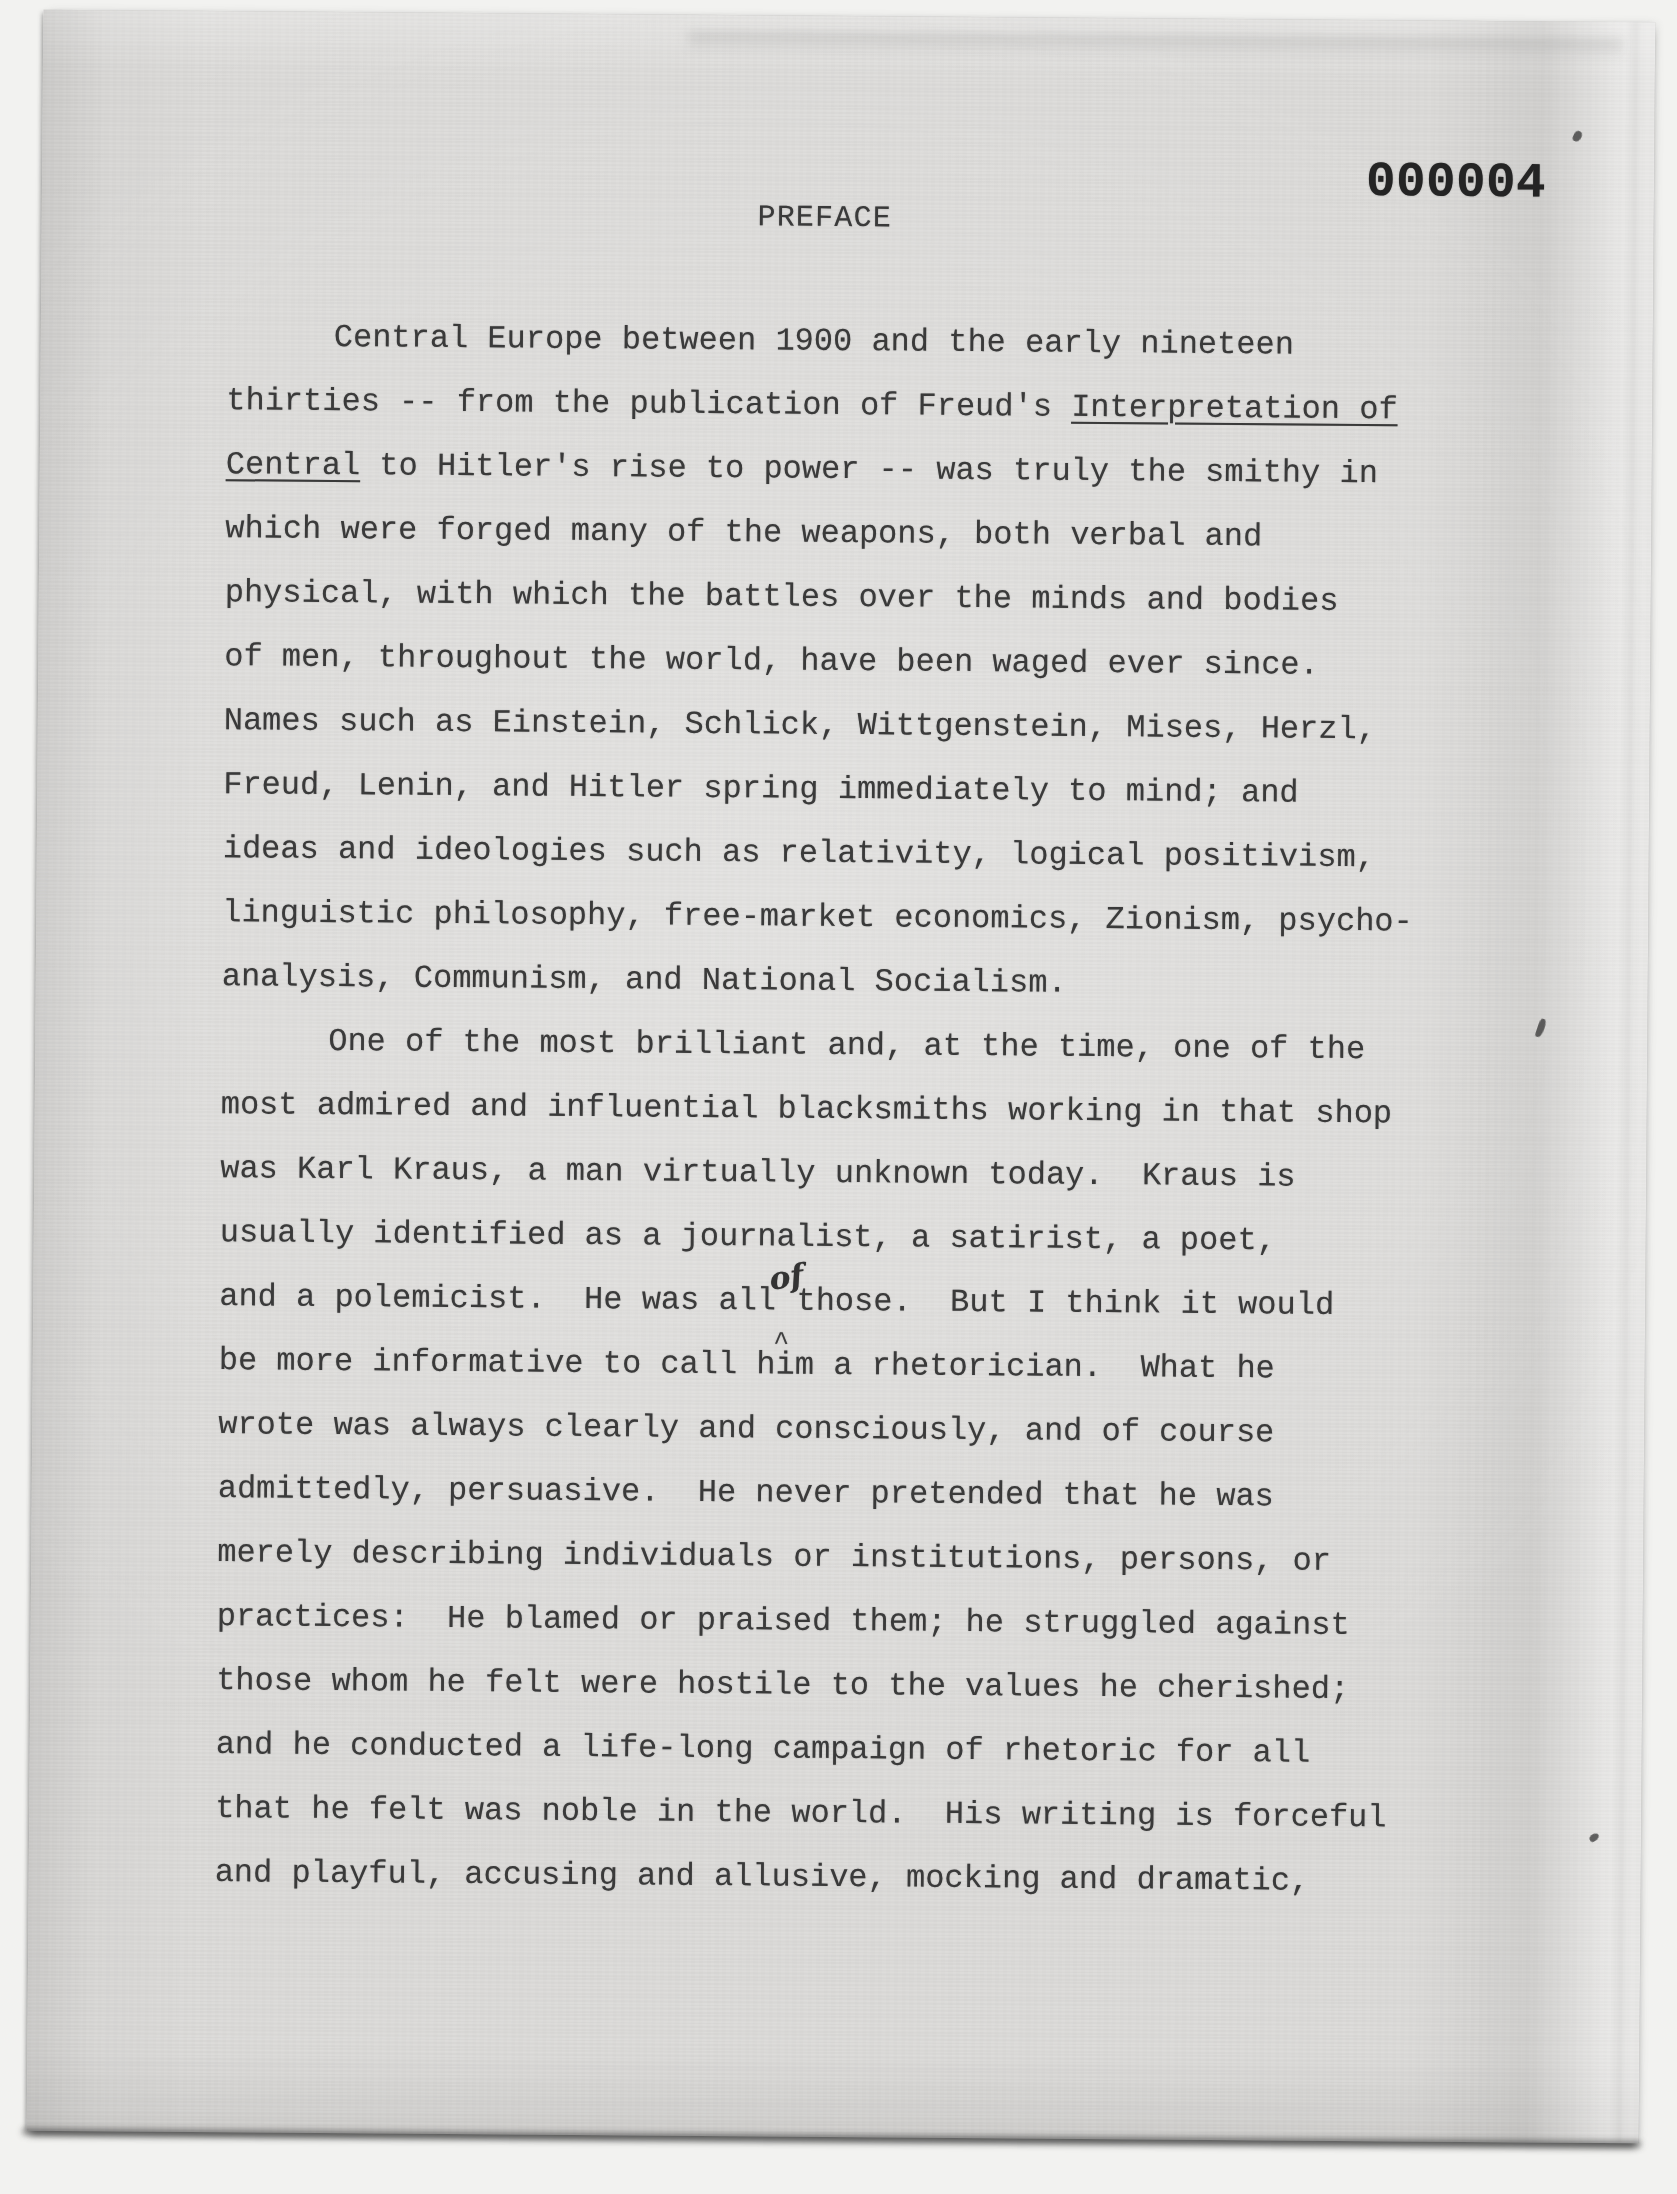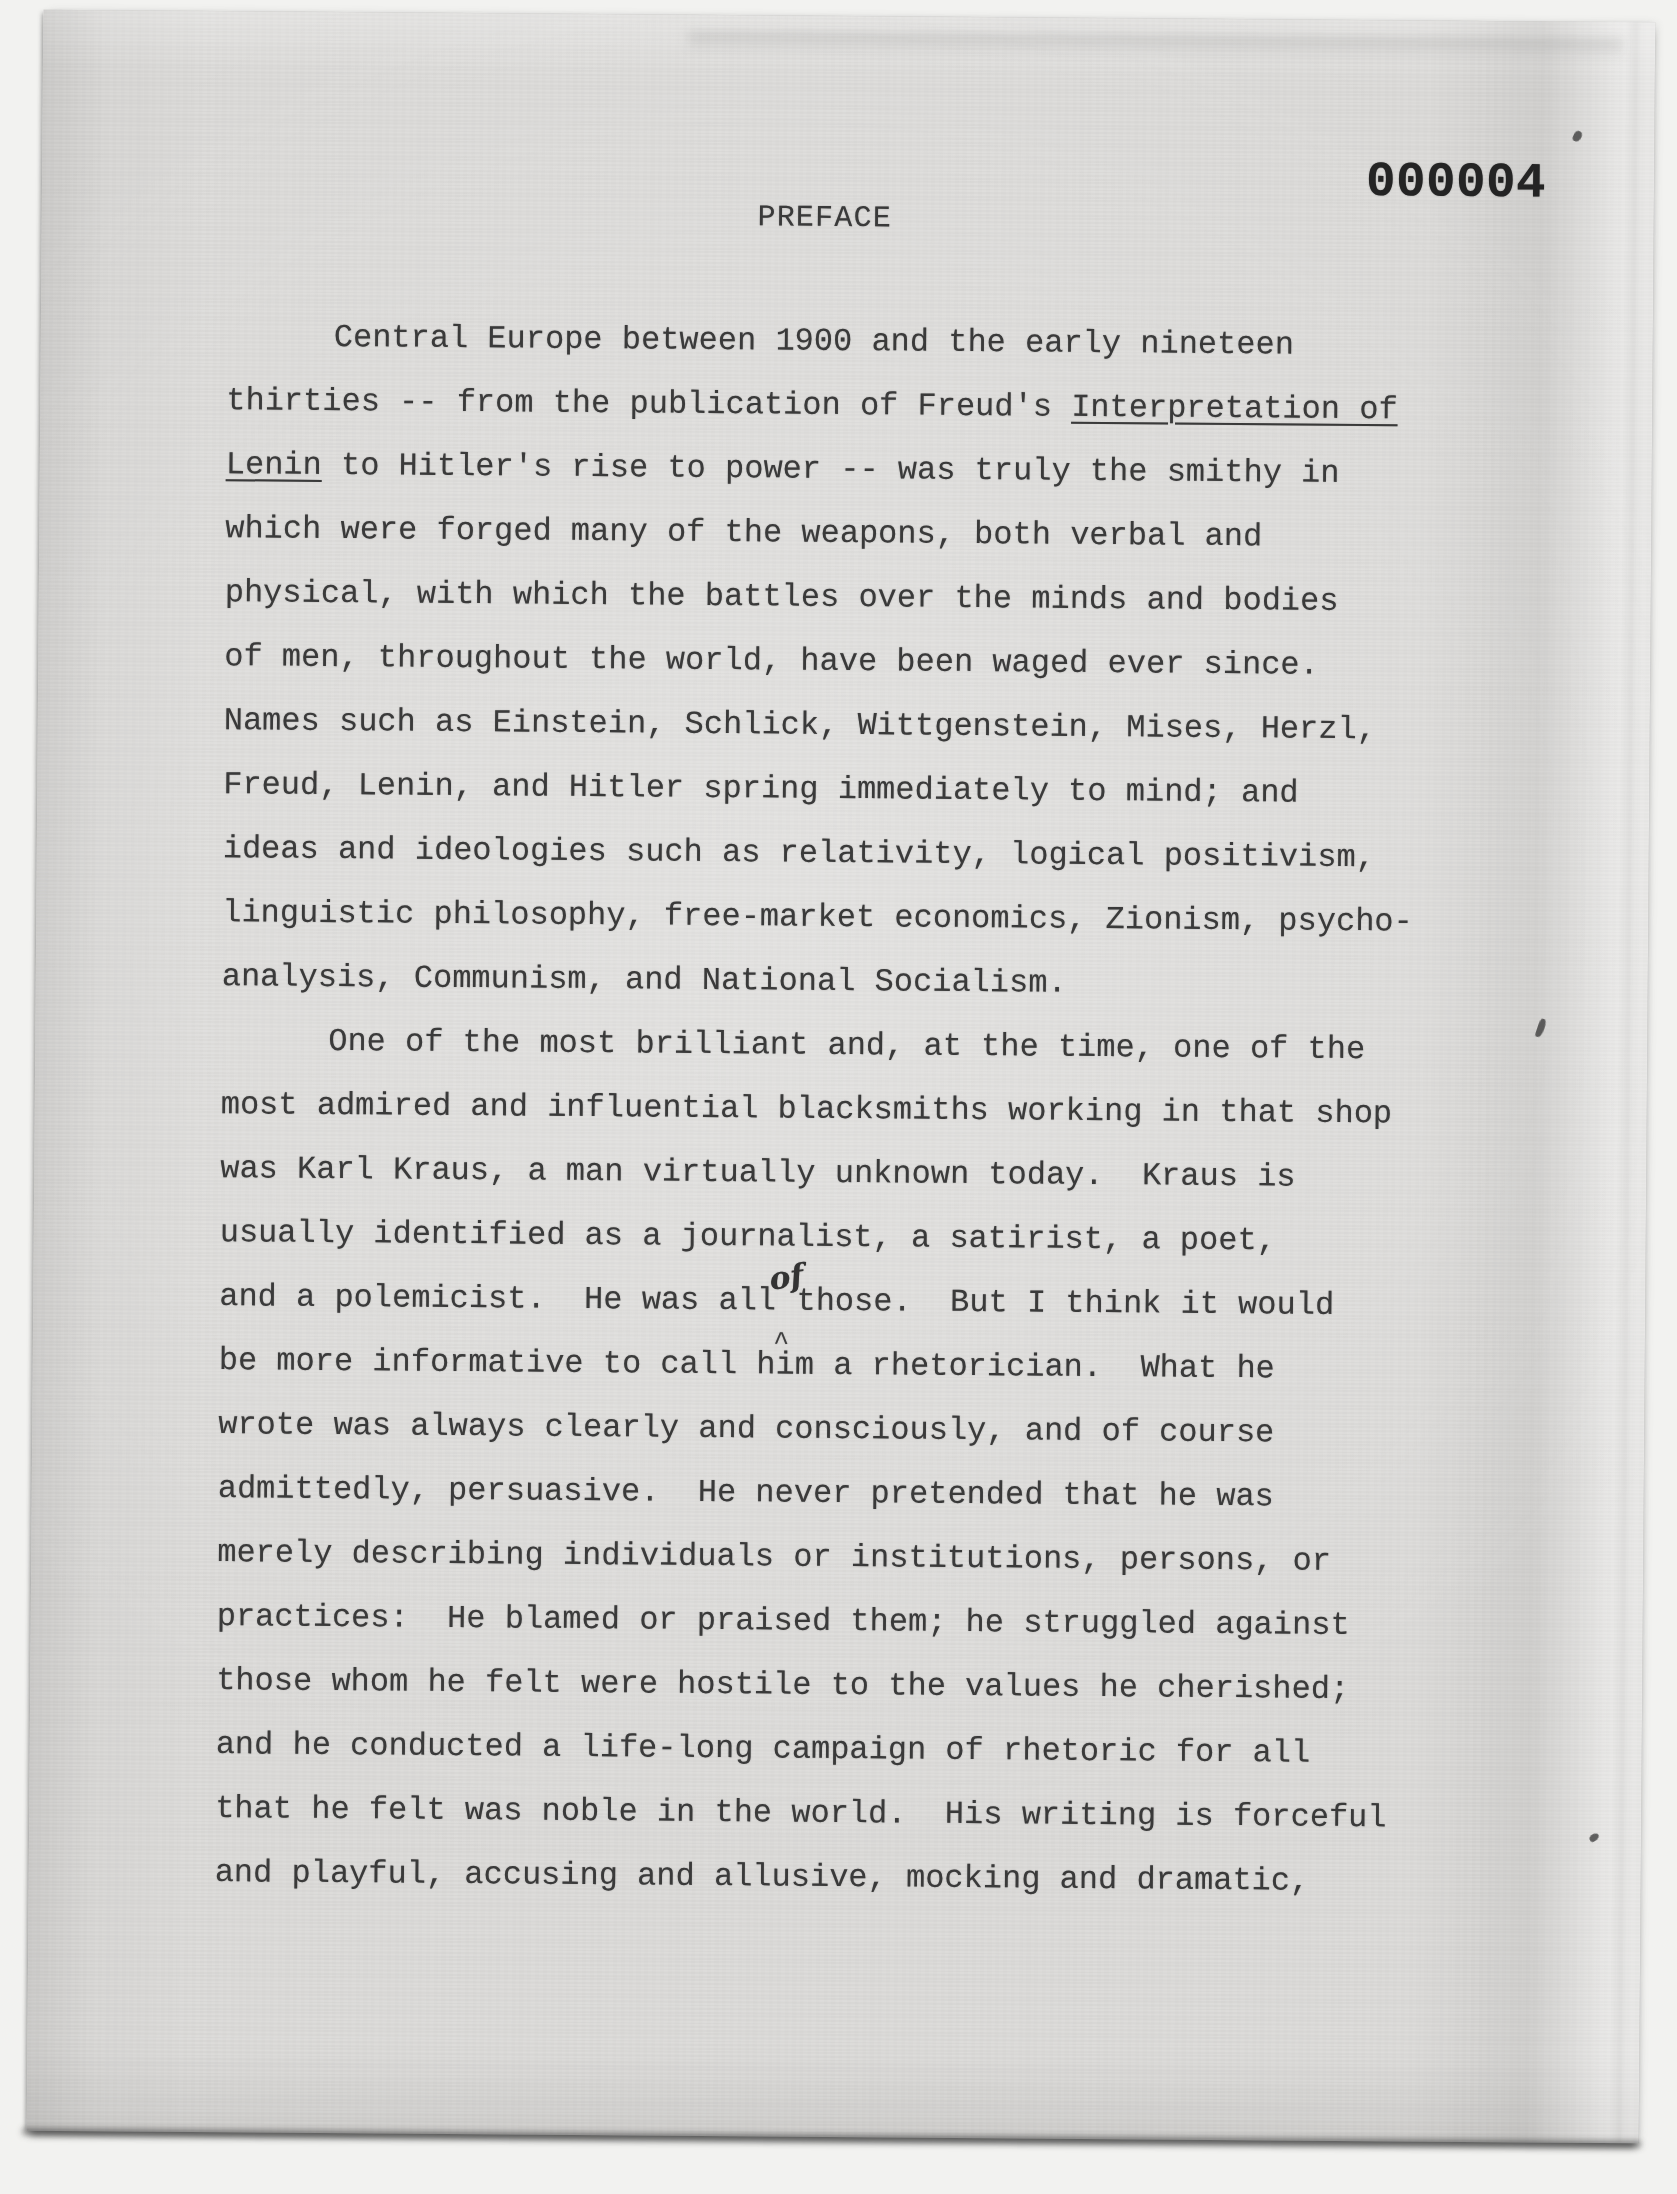--- a/index.html
+++ b/index.html
@@ -128,21 +128,21 @@
 </head>
 <body>
 
 <div class="paper">
   <div class="smudge"></div>
   <div class="stamp">000004</div>
   <div class="doc-title">PREFACE</div>
   <div class="doc-body">
       <div class="line indent"><span class="">Central Europe between 1900 and the early nineteen</span></div>
       <div class="line"><span class="">thirties -- from the publication of Freud's </span><span class="u">Interpretation of</span></div>
-      <div class="line"><span class="u">Lenin</span><span class=""> to Hitler's rise to power -- was truly the smithy in</span></div>
+      <div class="line"><span class="u">Central</span><span class=""> to Hitler's rise to power -- was truly the smithy in</span></div>
       <div class="line"><span class="">which were forged many of the weapons, both verbal and</span></div>
       <div class="line"><span class="">physical, with which the battles over the minds and bodies</span></div>
       <div class="line"><span class="">of men, throughout the world, have been waged ever since.</span></div>
       <div class="line"><span class="">Names such as Einstein, Schlick, Wittgenstein, Mises, Herzl,</span></div>
       <div class="line"><span class="">Freud, Lenin, and Hitler spring immediately to mind; and</span></div>
       <div class="line"><span class="">ideas and ideologies such as relativity, logical positivism,</span></div>
       <div class="line"><span class="">linguistic philosophy, free-market economics, Zionism, psycho-</span></div>
       <div class="line"><span class="">analysis, Communism, and National Socialism.</span></div>
       <div class="line indent"><span class="">One of the most brilliant and, at the time, one of the</span></div>
       <div class="line"><span class="">most admired and influential blacksmiths working in that shop</span></div>

